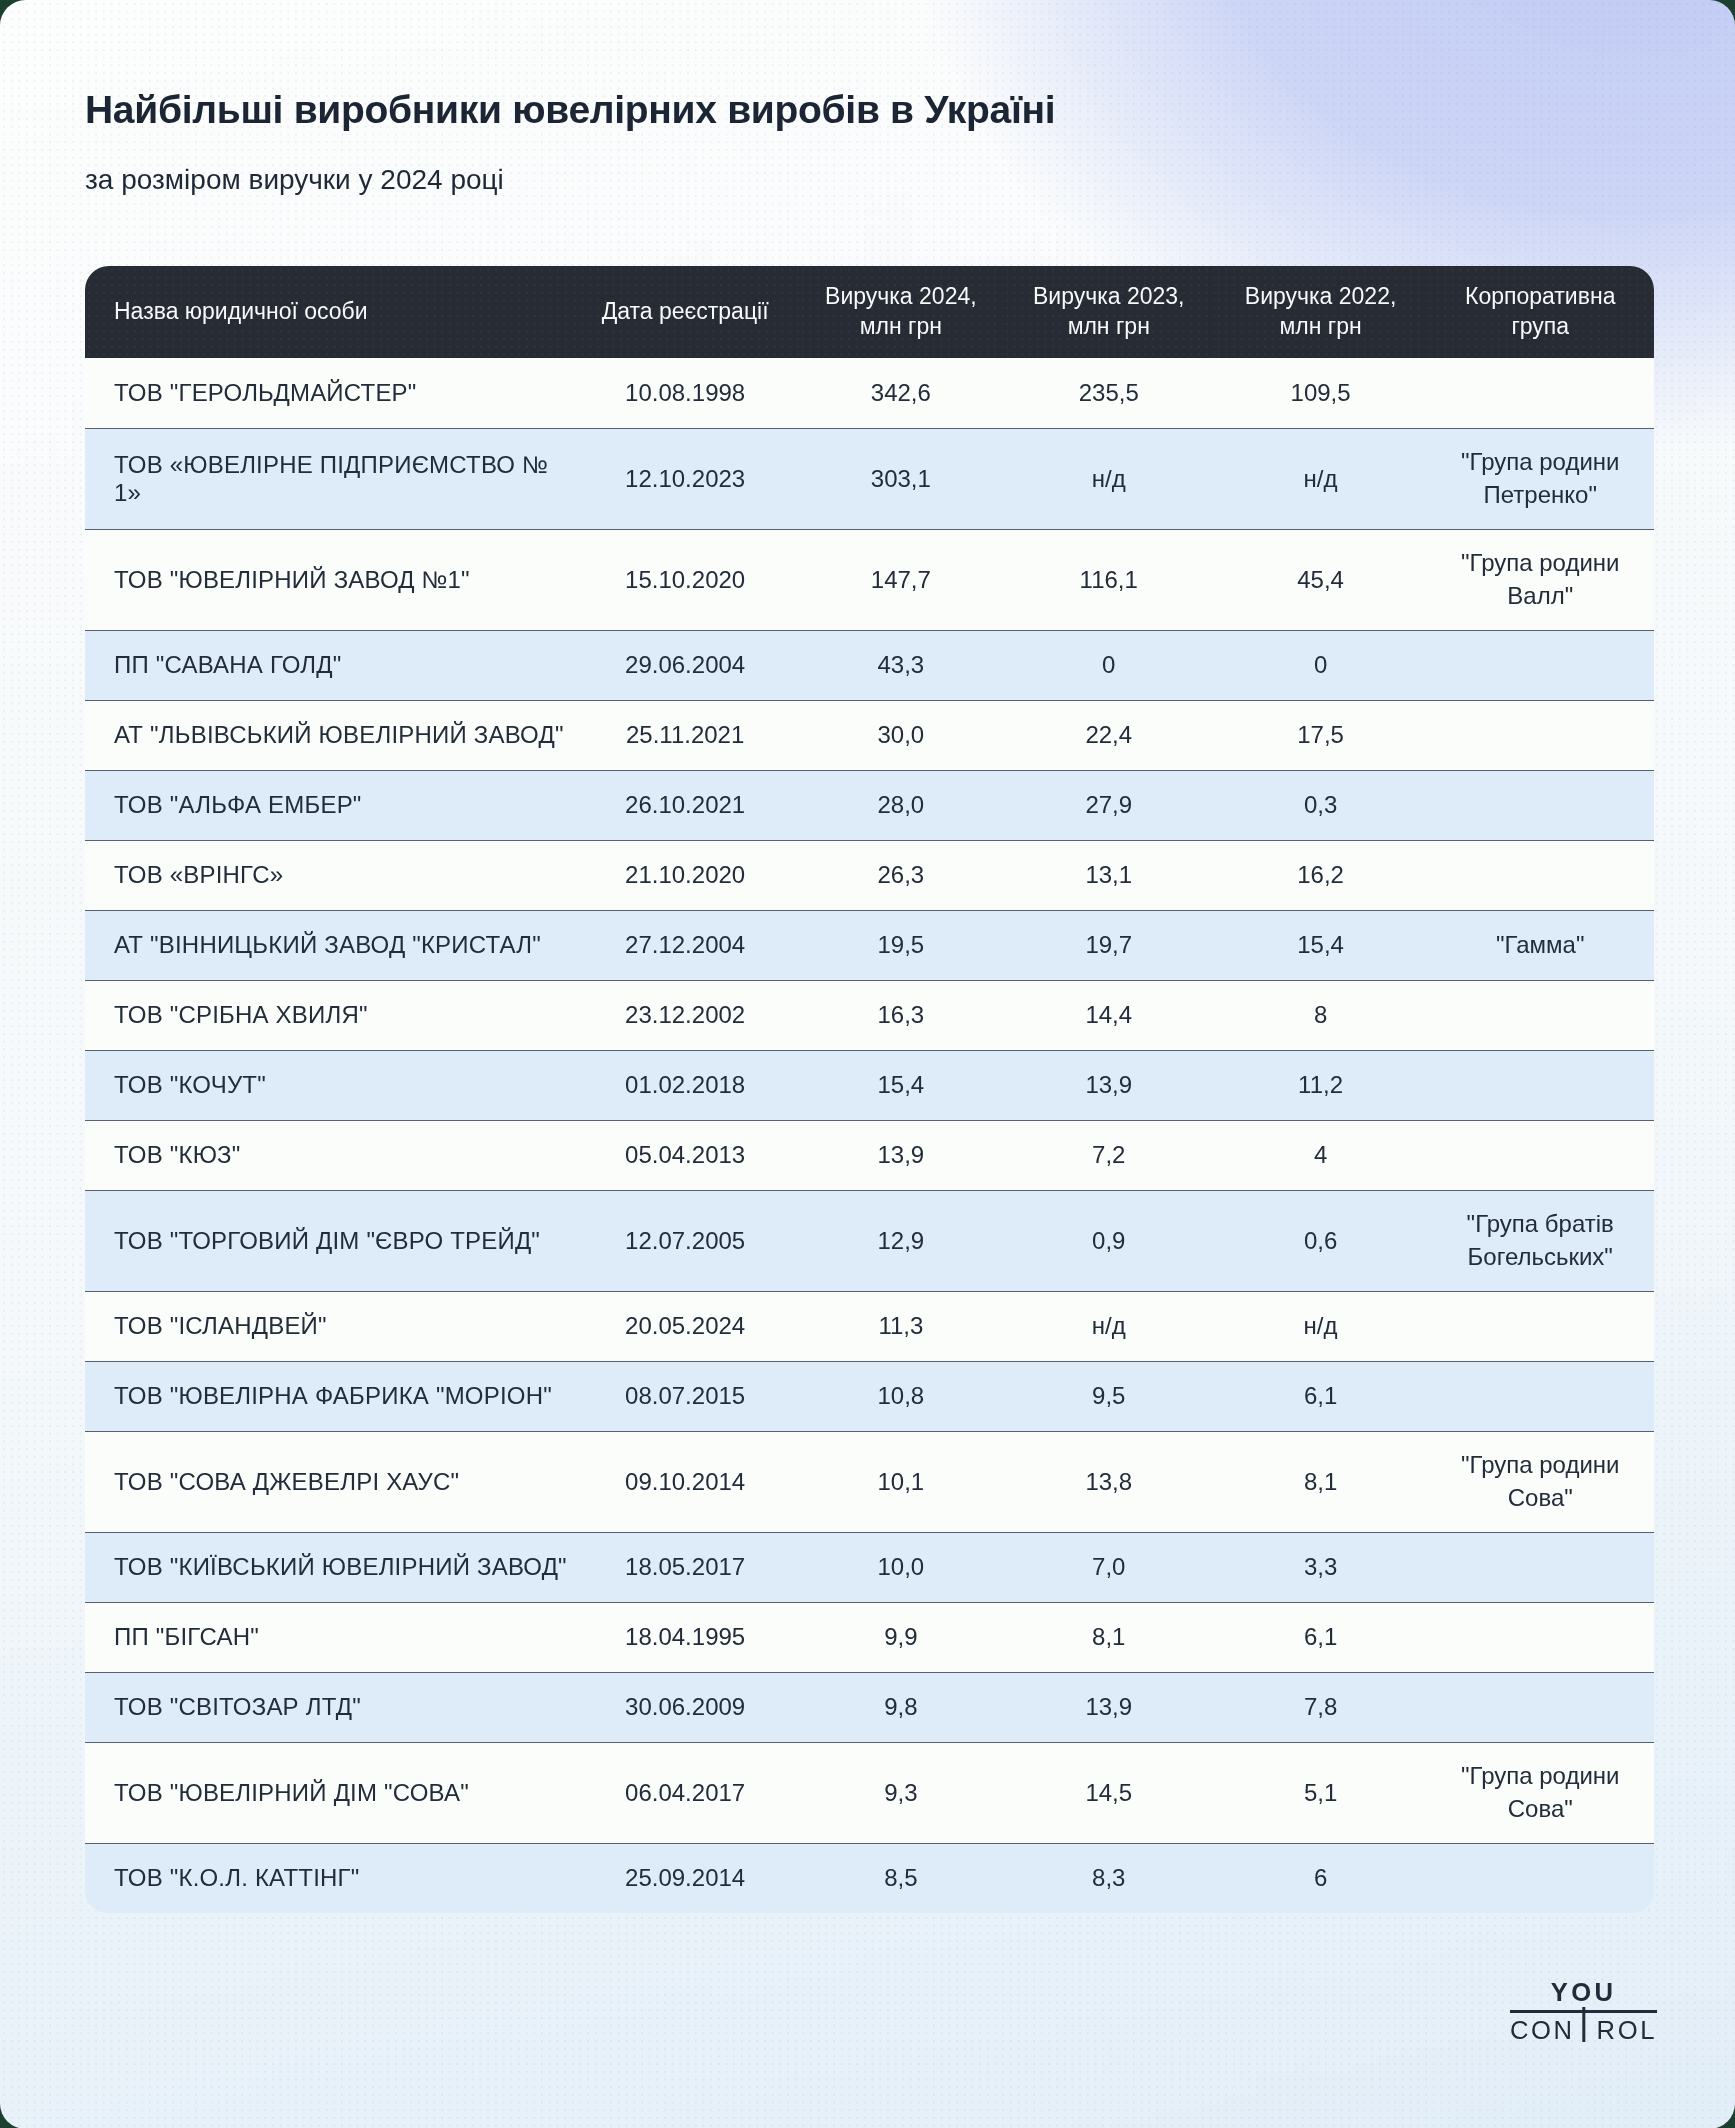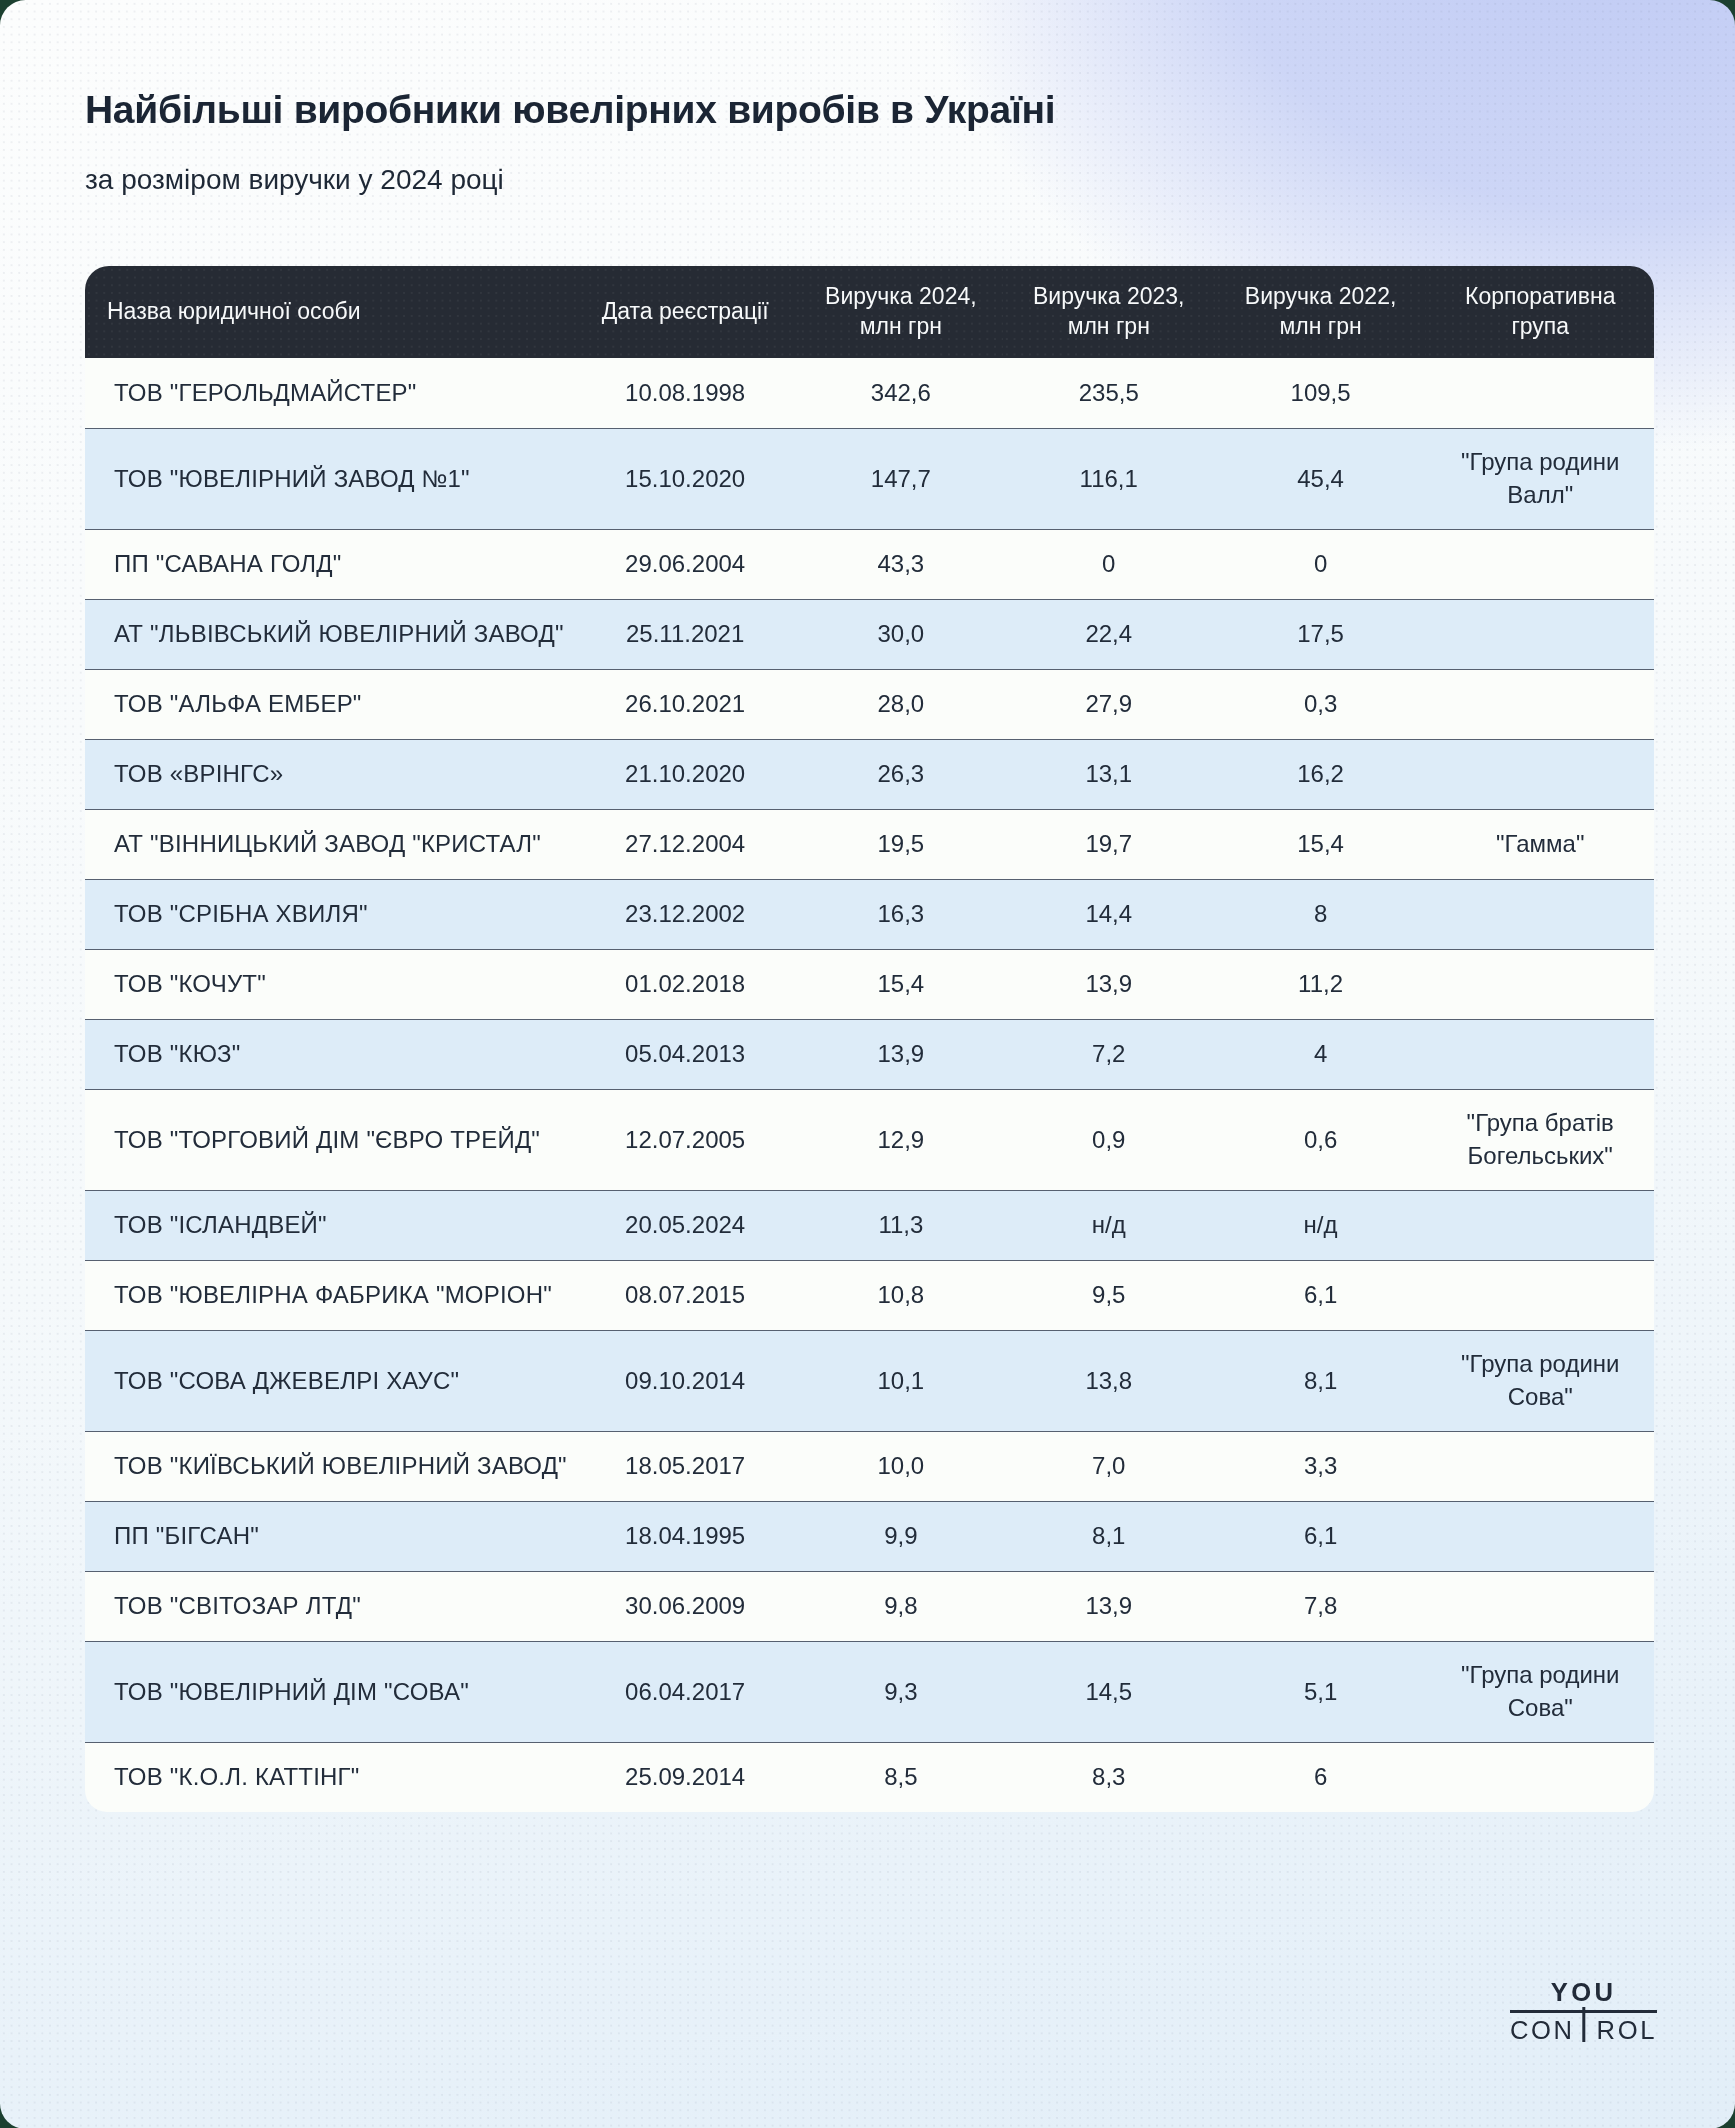--- a/index.html
+++ b/index.html
@@ -35,21 +35,21 @@
   }
   table { width: 100%; border-collapse: collapse; table-layout: fixed; }
   thead th {
     height: 90px;
     background-color: #262b34;
     background-image: radial-gradient(rgba(255,255,255,0.05) 1px, transparent 1.1px);
     background-size: 7.7px 7.7px;
     color: #f7f9fa; font-size: 23px; font-weight: 500;
     line-height: 1.3; vertical-align: middle;
   }
-  th.left { text-align: left; padding-left: 22px; }
+  th.left { text-align: left; padding-left: 29px; }
   th.center { text-align: center; padding: 0 12px; }
   tbody tr { background: #fbfdfa; height: 70px; }
   tbody tr:nth-child(even) { background: #ddecf8; }
   tbody tr + tr { border-top: 1.7px solid #566070; }
   tbody tr.tall { height: 101px; }
   td { font-size: 24px; color: #222c3a; vertical-align: middle; }
   td.name { text-align: left; padding-left: 29px; letter-spacing: 0.2px; }
   td.date, td.num { text-align: center; }
   td.group { text-align: center; line-height: 1.35; padding: 0 13.6px; }
   .source {
@@ -99,20 +99,28 @@
       <tbody>
           <tr>
     <td class="name">ТОВ "ГЕРОЛЬДМАЙСТЕР"</td>
     <td class="date">10.08.1998</td>
     <td class="num">342,6</td>
     <td class="num">235,5</td>
     <td class="num">109,5</td>
     <td class="group"></td>
   </tr>
           <tr class="tall">
+    <td class="name">ТОВ «ЮВЕЛІРНЕ ПІДПРИЄМСТВО № 1»</td>
+    <td class="date">12.10.2023</td>
+    <td class="num">303,1</td>
+    <td class="num">н/д</td>
+    <td class="num">н/д</td>
+    <td class="group">"Група родини Петренко"</td>
+  </tr>
+          <tr class="tall">
     <td class="name">ТОВ "ЮВЕЛІРНИЙ ЗАВОД №1"</td>
     <td class="date">15.10.2020</td>
     <td class="num">147,7</td>
     <td class="num">116,1</td>
     <td class="num">45,4</td>
     <td class="group">"Група родини Валл"</td>
   </tr>
           <tr>
     <td class="name">ПП "САВАНА ГОЛД"</td>
     <td class="date">29.06.2004</td>

